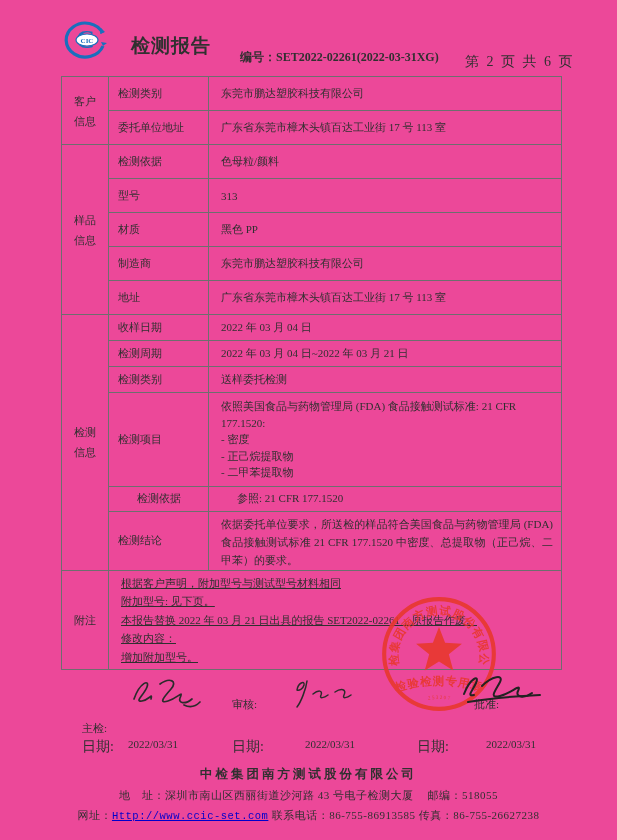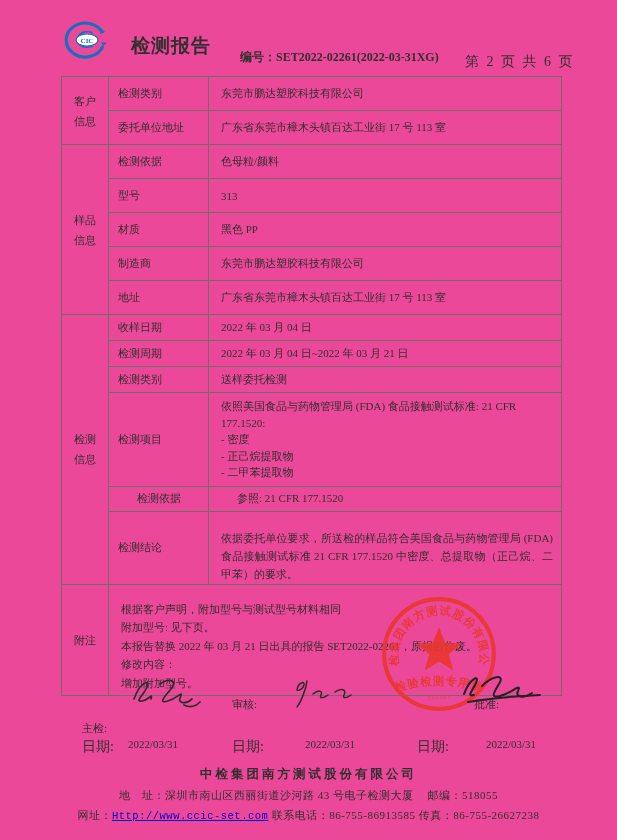--- a/index.html
+++ b/index.html
@@ -20,22 +20,22 @@
   table.report { position:absolute; left:61px; top:76px; width:500px; border-collapse:collapse; table-layout:fixed;border-radius:7px; }
   table.report td { border:1px solid #6e6e6e; font-size:11px; color:#303030; vertical-align:middle; }
   td.sec { text-align:center; line-height:20px; }
   td.lbl { padding-left:9px; }
   td.val { padding-left:12px; padding-right:8px; }
   tr.h33 td { height:34px; }
   tr.h26 td { height:26px; }
   tr.h24 td { height:25px;padding-left:28px; }
   .ln { line-height:16.5px; }
   td.multi { padding-top:5px; padding-bottom:5px; }
-  td.just { line-height:18px; text-align:justify; padding-top:17px; padding-bottom:1px; }
-  td.notes { vertical-align:top; padding-top:15px; padding-bottom:3px; }
+  td.just { line-height:18px; text-align:justify; padding-top:3px; padding-bottom:1px; }
+  td.notes { vertical-align:top; padding-top:3px; padding-bottom:3px;text-decoration:underline; }
   td.notes .ln { line-height:18.6px; }
   
   .sig-label { position:absolute; font-size:11px; color:#303030; }
   .sig-svg   { position:absolute; z-index:3; }
   .date-label{ position:absolute; font-size:14px; color:#303030; }
   .date-val  { position:absolute; font-size:11px; color:#303030; }
   
   .stamp { position:absolute; left:379px; top:594px; z-index:2; opacity:.9; }
   
   .footer { position:absolute; left:0; top:766px; width:617px; text-align:center; }

